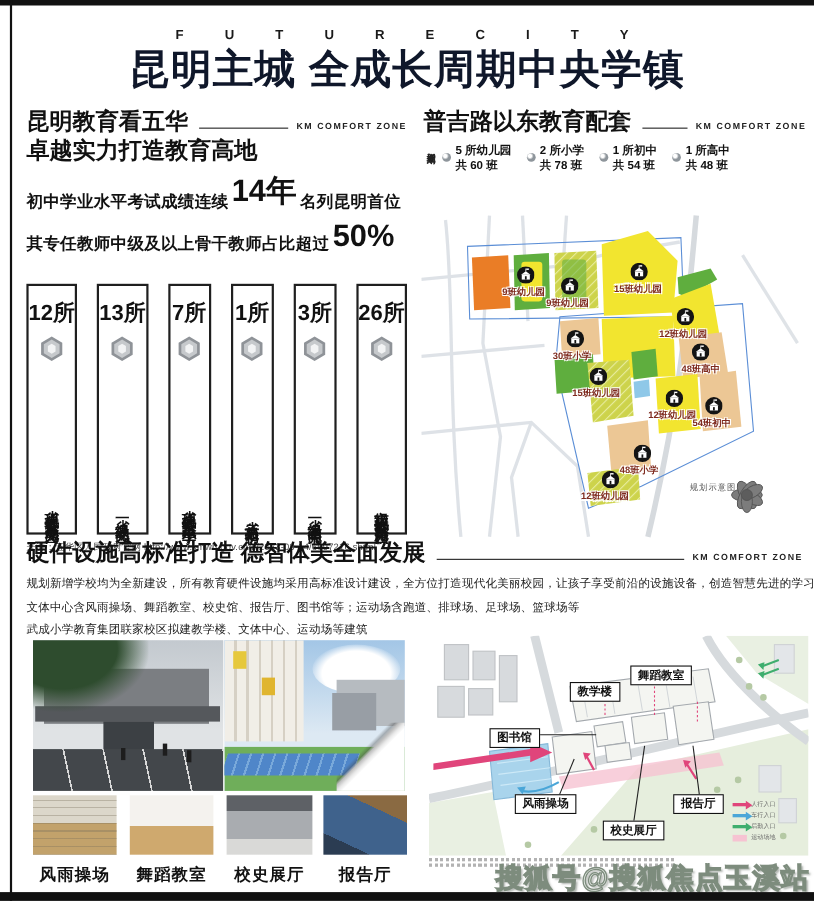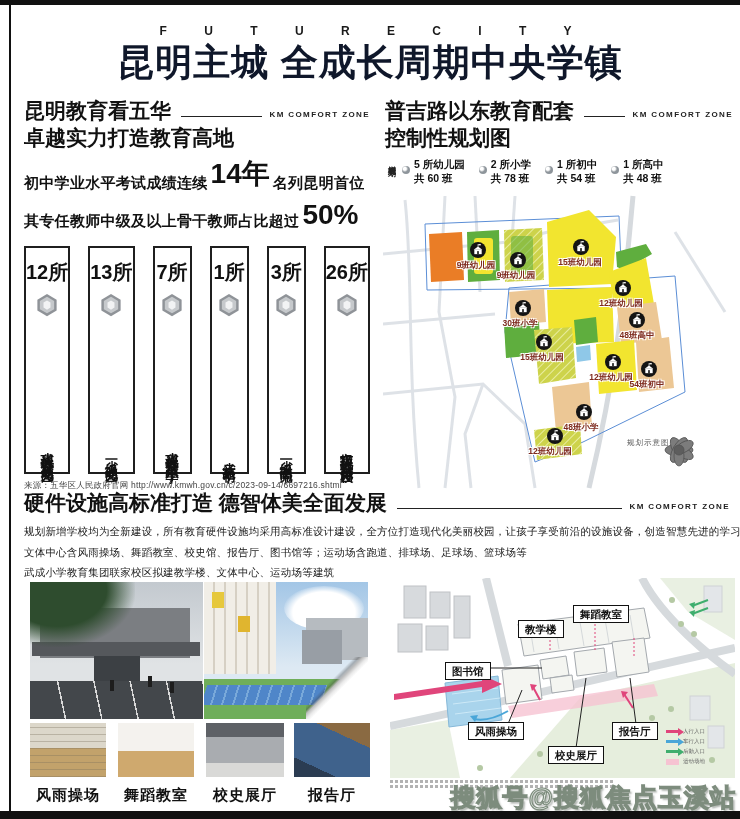--- a/index.html
+++ b/index.html
@@ -21,21 +21,21 @@
                   padding-bottom:3px;color:#222;}
   .sub-h{font-size:21px;font-weight:900;margin-top:5px;line-height:1.05;}
 
   .col-left{position:absolute;left:24px;top:100px;width:346px;}
   .col-right{position:absolute;left:385px;top:100px;width:348px;}
 
   .stat{margin-top:6px;font-size:15px;font-weight:600;letter-spacing:.3px;display:flex;
         align-items:flex-end;white-space:nowrap;}
   .stat .big{font-size:28px;font-weight:900;margin:0 3px;letter-spacing:0;}
 
-  .boxes{display:flex;gap:18px;margin-top:15px;height:228px;}
+  .boxes{display:flex;gap:18px;margin-top:27px;height:228px;}
   .sbox{flex:1;border:2px solid #1f1f1f;display:flex;flex-direction:column;align-items:center;
         padding:11px 0 10px;background:#fff;}
   .sbox .num{font-size:20px;font-weight:900;white-space:nowrap;}
   .sbox .hex{width:22px;height:24px;margin:7px 0 4px;}
   .vwrap{flex:1;display:flex;justify-content:center;width:100%;}
   .vwrap span{writing-mode:vertical-rl;text-orientation:upright;align-self:flex-end;
               font-size:13px;font-weight:800;letter-spacing:2px;line-height:1;}
   .source{margin-top:6px;font-size:8.5px;color:#444;letter-spacing:.2px;}
 
   .plan-legend{display:flex;margin-top:9px;align-items:flex-start;}
@@ -219,21 +219,20 @@
     </div>
     <div class="source">来源：五华区人民政府官网 http://www.kmwh.gov.cn/c/2023-09-14/6697216.shtml</div>
   </div>
 
   <div class="col-right">
     <div class="sec-head">
       <div class="h">普吉路以东教育配套</div>
       <div class="rule"></div>
       <div class="zone">KM COMFORT ZONE</div>
     </div>
-    <div class="sub-h">控制性规划图</div>
 
     <div class="plan-legend">
       <div class="newplan">新增规划</div>
       <div class="leg-item">
         <div class="dot"></div>
         <div class="txt">
             <div>5 所幼儿园</div>
           <div>共 60 班</div>
           </div>
       </div>

